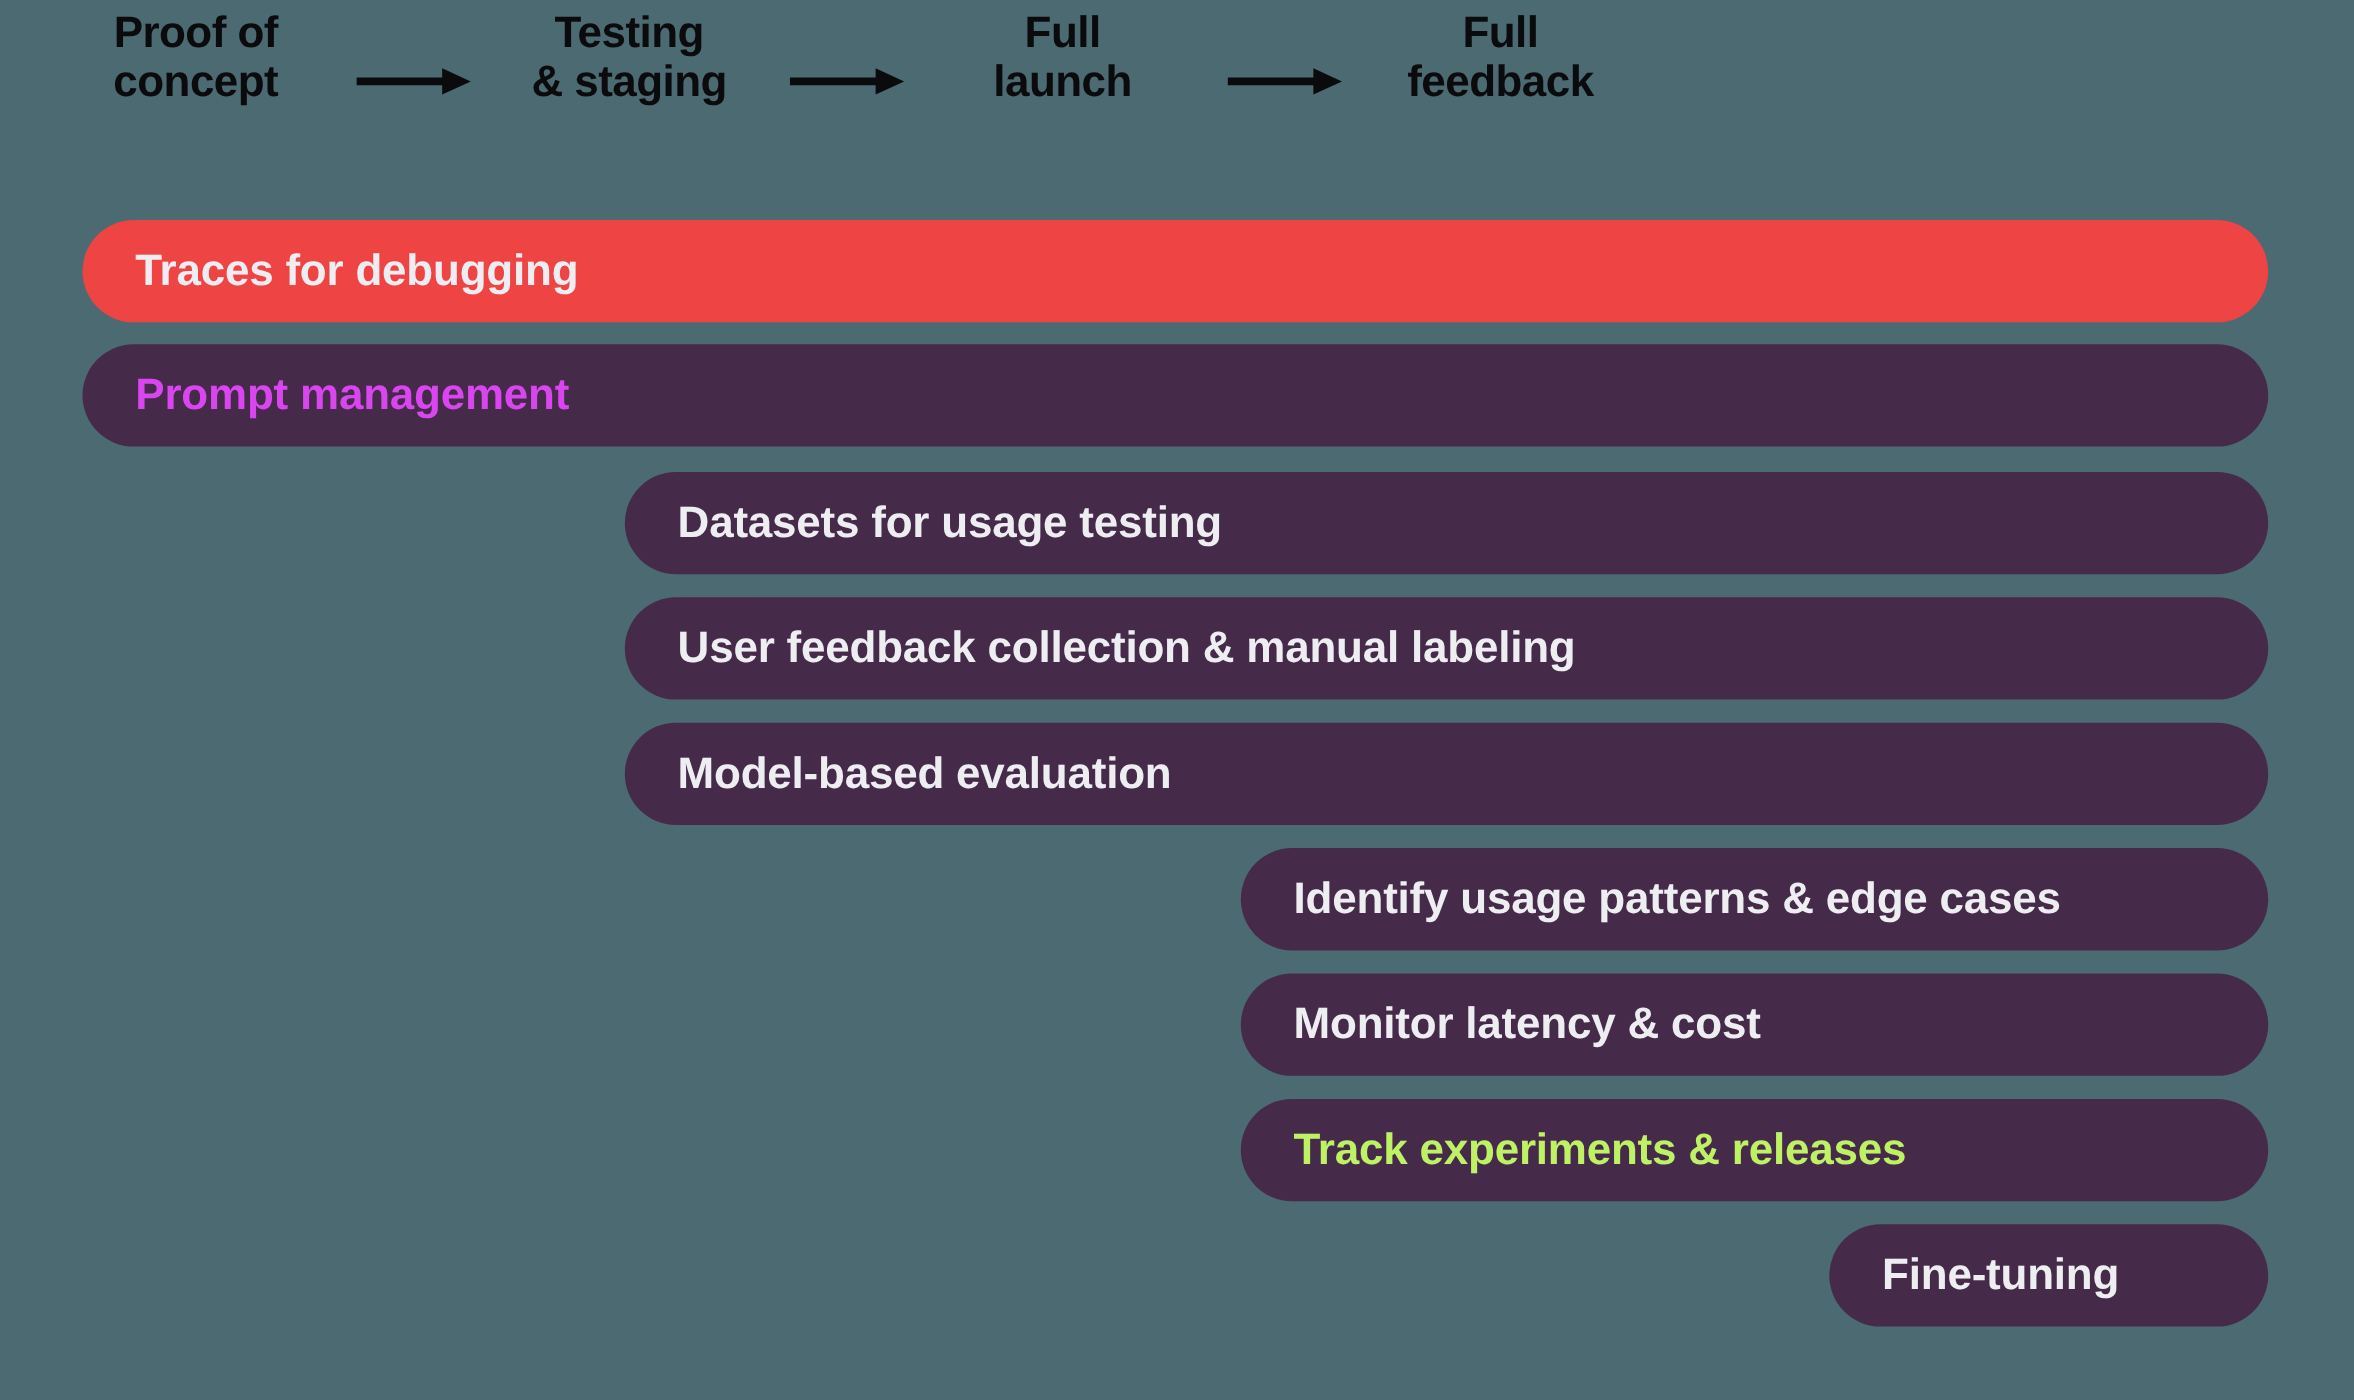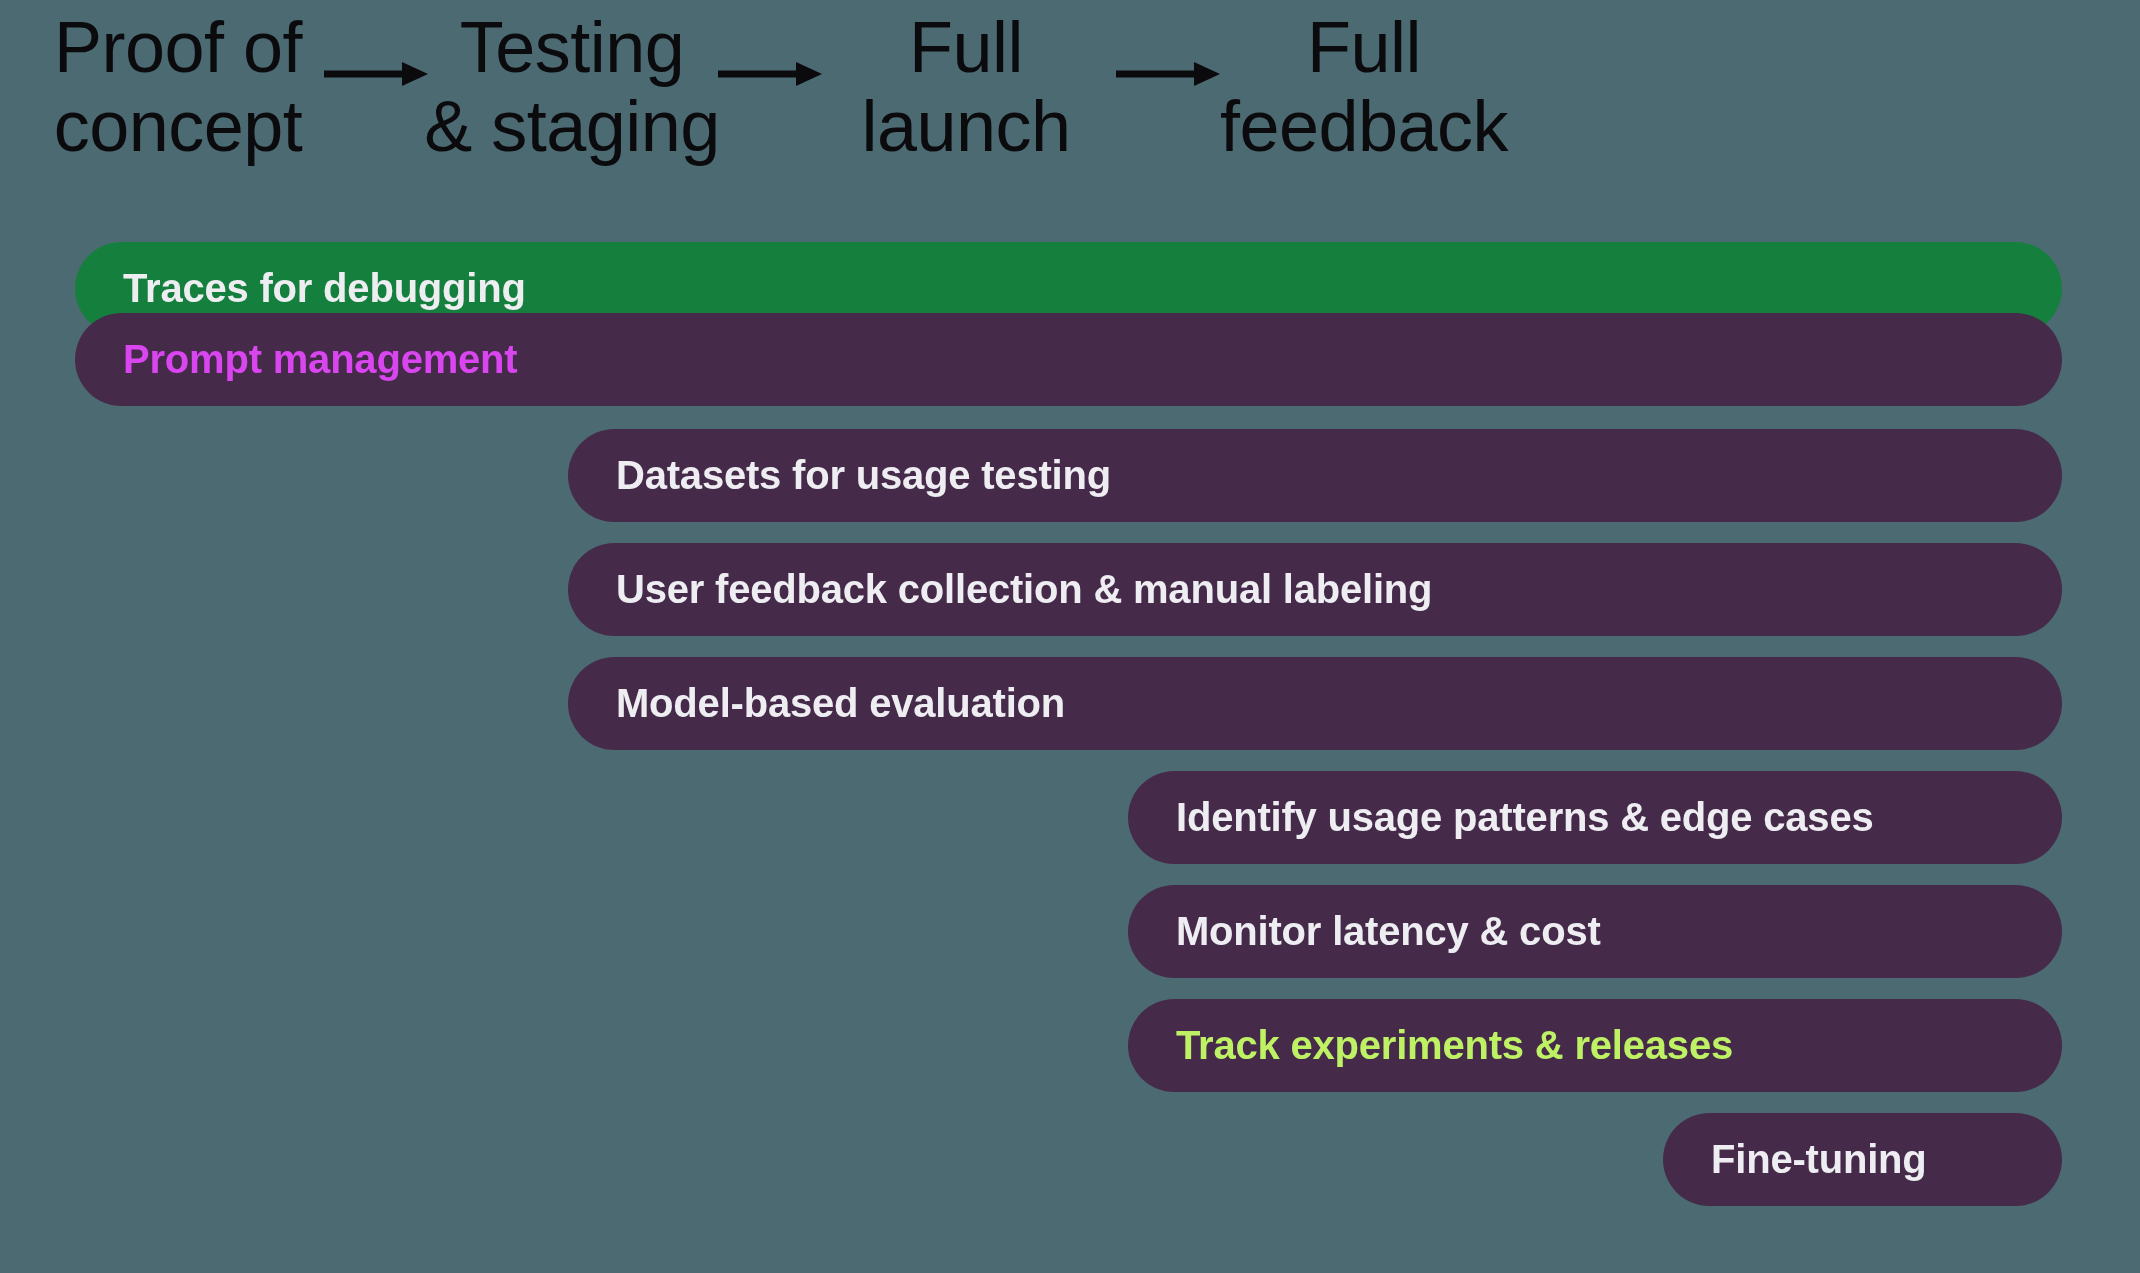--- a/index.html
+++ b/index.html
@@ -30,22 +30,22 @@
   .stage-cell {
     position: absolute;
     top: 8px;
     height: 140px;
     display: flex;
     align-items: flex-start;
     justify-content: center;
   }
   .stage-label {
     color: #0b0b0e;
-    font-size: 72px;
-    font-weight: 400;
+    font-size: 40px;
+    font-weight: 700;
     line-height: 1.1;
     text-align: center;
     letter-spacing: -0.5px;
     white-space: pre-line;
   }
   .stage-arrow {
     position: absolute;
     top: 60px;
     height: 28px;
     display: flex;
@@ -115,21 +115,21 @@
       </div>
       <div class="stage-arrow" style="left: 1116px; top: 60px; width: 104px;">
         <svg width="104" height="28" viewBox="0 0 104 28">
           <line x1="0" y1="14" x2="82" y2="14" stroke="#0b0b0e" stroke-width="7"></line>
           <polygon points="78,2 104,14 78,26" fill="#0b0b0e"></polygon>
         </svg>
       </div>
     </div>
 
   <div id="bars">
-      <div class="bar" style="left: 75px; top: 200px; width: 1987px; background: #15803d; margin-top: 42px;">
+      <div class="bar" style="left: 75px; top: 200px; width: 1987px; background: #ef4444;">
         <span class="bar-label" style="color: rgb(238, 238, 242);">Traces for debugging</span>
       </div>
       <div class="bar" style="left: 75px; top: 313px; width: 1987px; background: rgb(69, 42, 74);">
         <span class="bar-label" style="color: #d946ef;">Prompt management</span>
       </div>
       <div class="bar" style="left: 568px; top: 429px; width: 1494px; background: rgb(69, 42, 74);">
         <span class="bar-label" style="color: rgb(238, 238, 242);">Datasets for usage testing</span>
       </div>
       <div class="bar" style="left: 568px; top: 657px; width: 1494px; background: rgb(69, 42, 74);">
         <span class="bar-label" style="color: rgb(238, 238, 242);">Model-based evaluation</span>

